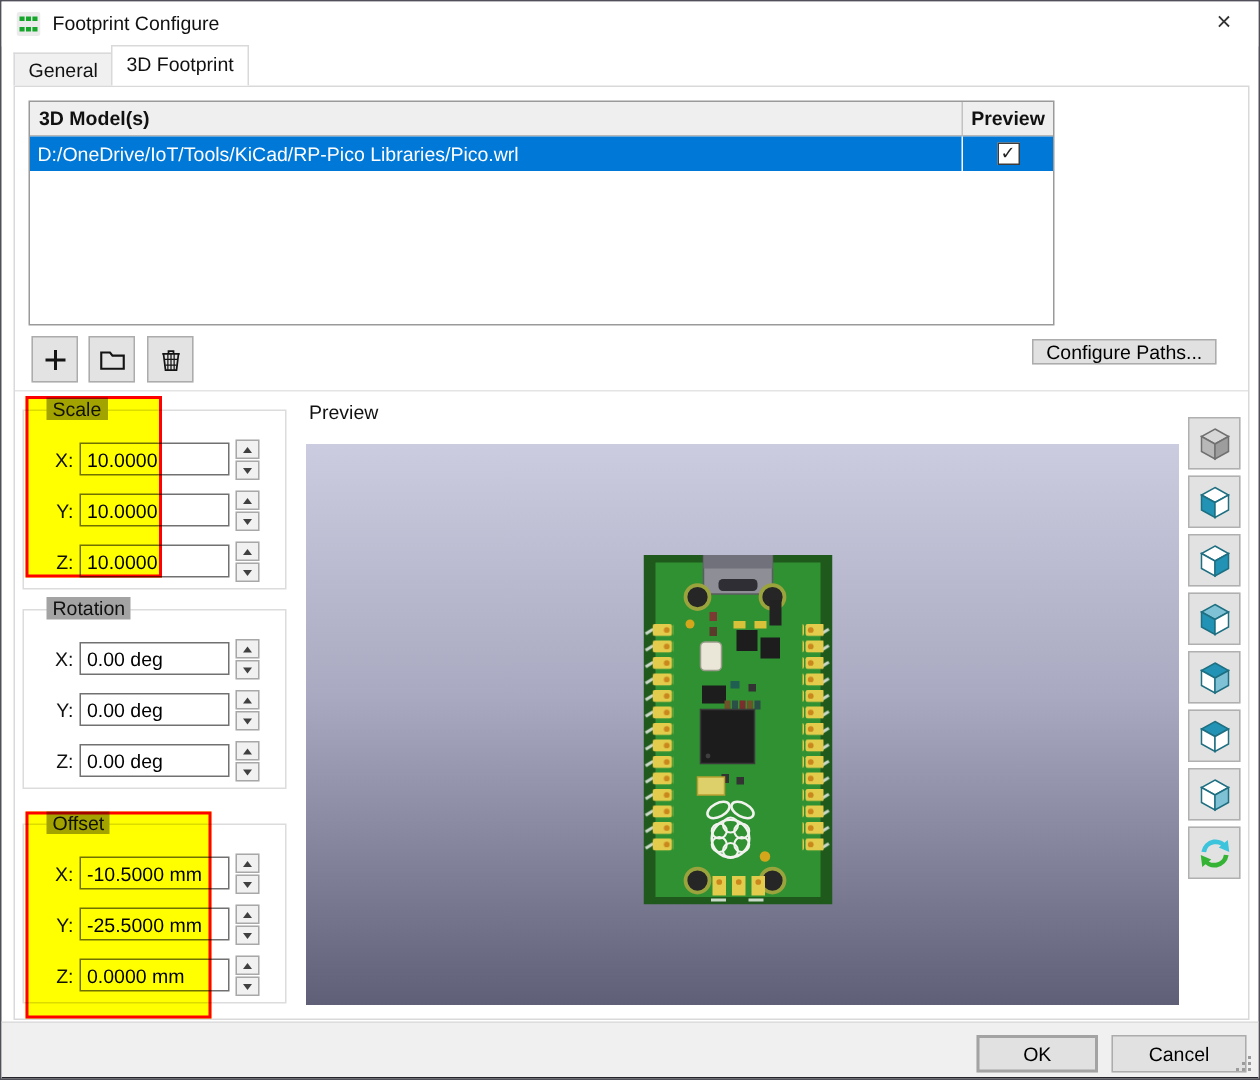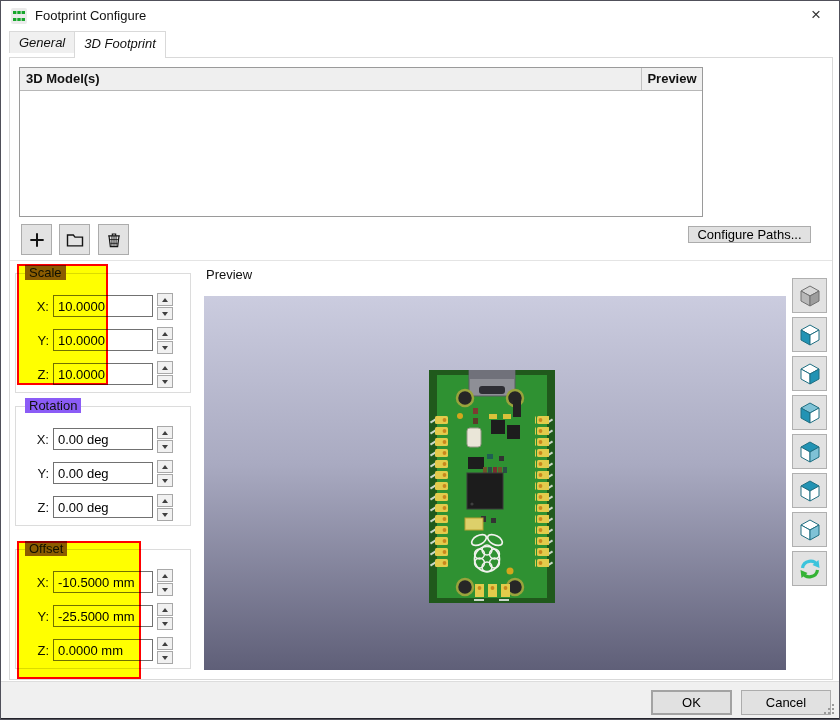--- a/index.html
+++ b/index.html
@@ -8,21 +8,21 @@
     border:1px solid #50505a;box-sizing:border-box;overflow:hidden;
     font-family:"Liberation Sans",sans-serif;font-size:13px;color:#111;
   }
   
   .titlebar{position:absolute;left:0;top:0;right:0;height:30px;background:#fff;}
   .title-icon{position:absolute;left:10px;top:7px;width:16px;height:16px;}
   .title-text{position:absolute;left:34px;top:0;line-height:30px;font-size:13px;}
   .close-btn{position:absolute;right:0;top:0;width:46px;height:30px;text-align:center;
     line-height:28px;font-size:17px;color:#333;cursor:default;}
   
-  .tabbar{position:absolute;left:8px;top:30px;right:8px;height:26px;display:flex;font-style:italic;}
+  .tabbar{position:absolute;left:8px;top:30px;right:8px;height:26px;display:flex;align-items:flex-end;}
   .tab{height:21px;line-height:21px;padding:0 9px;background:#f0f0f0;
     border:1px solid #d9d9d9;border-bottom:none;margin-right:-1px;position:relative;z-index:1;}
   .tab.active{height:26px;line-height:24px;background:#fff;z-index:3;}
   
   .page{position:absolute;left:8px;top:56px;width:824px;height:623px;background:#fff;
     border:1px solid #d9d9d9;box-sizing:border-box;z-index:2;}
   
   .mtable{position:absolute;left:9px;top:9px;width:684px;height:150px;border:1px solid #9a9a9a;
     box-sizing:border-box;background:#fff;}
   .mhead{display:flex;height:22px;background:#efefef;border-bottom:1px solid #b7b7b7;font-weight:bold;}
@@ -35,21 +35,21 @@
   .cbx{width:15px;height:15px;background:#fff;border:1px solid #3c3c3c;box-sizing:border-box;
     text-align:center;line-height:13px;font-size:12px;color:#222;}
   
   .tool-btn{position:absolute;width:31px;height:31px;background:#e3e3e3;border:1px solid #acacac;
     box-sizing:border-box;display:flex;align-items:center;justify-content:center;padding:0;}
   .push-btn{position:absolute;background:#e1e1e1;border:1px solid #acacac;box-sizing:border-box;
     font-family:"Liberation Sans",sans-serif;font-size:13px;text-align:center;padding:0;}
   .sep{position:absolute;left:0;right:0;top:202px;height:1px;background:#e4e4e4;}
   
   .group{position:absolute;left:5px;width:176px;height:120px;border:1px solid #dcdcdc;box-sizing:border-box;}
-  .group-label{position:absolute;top:-9px;left:9px;background:#8b5cf6;padding:0 4px;}
+  .group-label{position:absolute;top:-9px;left:15px;background:#a3a3a3;padding:0 4px;}
   .srow{position:absolute;left:0;width:100%;height:28px;display:flex;align-items:center;}
   .axis{width:33px;text-align:right;margin-right:4px;}
   .val{width:100px;height:22px;border:1px solid #717171;padding:0 4px;box-sizing:border-box;
     font-family:"Liberation Sans",sans-serif;font-size:13px;background:#fff;}
   .spin{margin-left:4px;display:flex;flex-direction:column;gap:1px;}
   .spin button{width:16px;height:13px;border:1px solid #a8a8a8;background:#f1f1f1;padding:0;position:relative;}
   .spin .up::after{content:"";position:absolute;left:4px;top:4px;border-left:3px solid transparent;
     border-right:3px solid transparent;border-bottom:4px solid #404040;}
   .spin .dn::after{content:"";position:absolute;left:4px;top:4px;border-left:3px solid transparent;
     border-right:3px solid transparent;border-top:4px solid #404040;}
@@ -94,20 +94,26 @@
     <div class="tab"><span>General</span></div>
     <div class="tab active"><span>3D Footprint</span></div>
   </div>
 
   <div class="page">
 
     <div class="mtable">
       <div class="mhead">
         <div class="c1">3D Model(s)</div>
         <div class="c2">Preview</div>
+      </div>
+      <div class="mrow">
+        <div class="c1">D:/OneDrive/IoT/Tools/KiCad/RP-Pico Libraries/Pico.wrl</div>
+        <div class="c2">
+          <div class="cbx"><span>✓</span></div>
+        </div>
       </div>
     </div>
 
     <button class="tool-btn" style="left:11px;top:166px;">
       <svg width="20" height="20" viewBox="0 0 24 24">
         <path d="M10.8 4h2.4v6.8H20v2.4h-6.8V20h-2.4v-6.8H4v-2.4h6.8z" fill="#141414"></path>
       </svg>
     </button>
     <button class="tool-btn" style="left:49px;top:166px;">
       <svg width="20" height="20" viewBox="0 0 24 24" fill="none" stroke="#141414" stroke-width="1.7">

